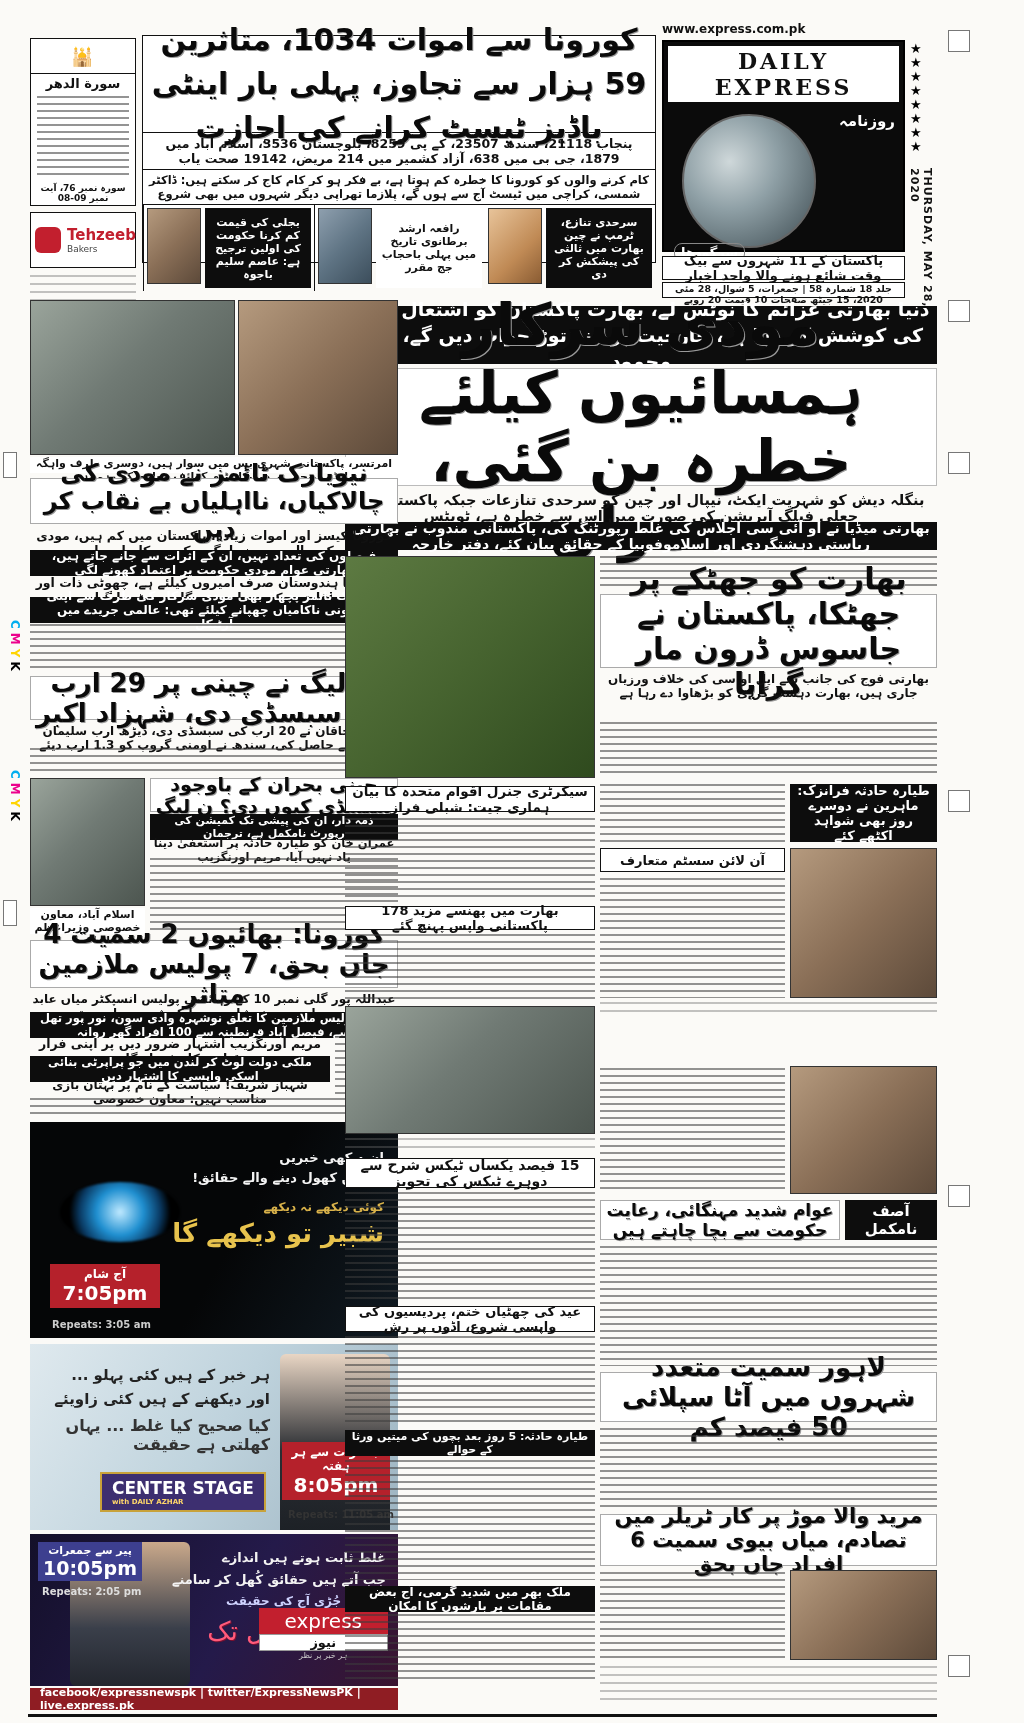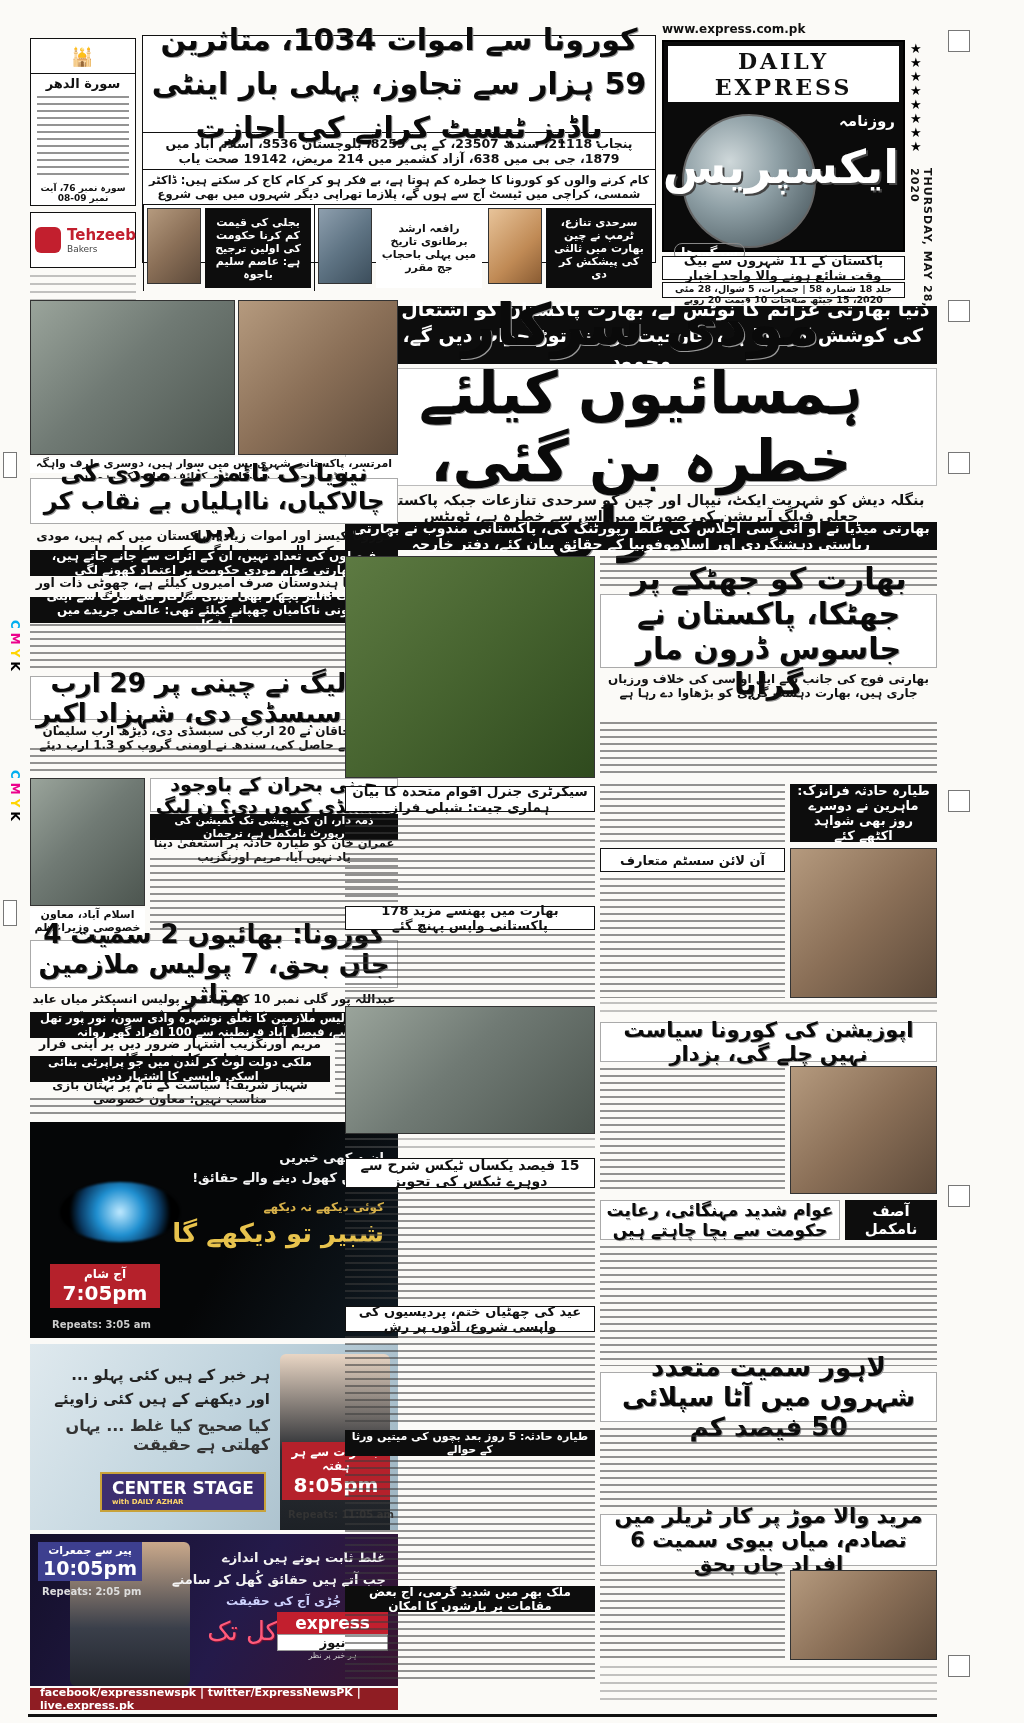--- a/index.html
+++ b/index.html
@@ -89,21 +89,20 @@
       </div>
     </div>
   </div>
 
   <div class="abs" style="left:662px;top:22px;width:250px;height:14px;font-size:12px;font-weight:bold">www.express.com.pk</div>
   <div class="abs" style="left:662px;top:40px;width:243px;height:212px;background:#0b0b0b;border:2px solid #000">
     <div style="background:#fff;margin:4px;padding:2px 0;text-align:center;font-weight:bold;font-size:22px;letter-spacing:3px;font-family:'DejaVu Serif',serif">DAILY EXPRESS</div>
     <div style="position:relative;height:160px">
       <div style="position:absolute;left:18px;top:8px;width:130px;height:130px;border-radius:50%;background:radial-gradient(circle at 35% 35%,#cfd8da 0%,#8fa0a6 40%,#3c4a50 100%);border:2px solid #666"></div>
       <div class="rtl" style="position:absolute;right:8px;top:6px;color:#fff;font-size:15px;font-weight:bold">روزنامہ</div>
-      <div class="rtl" style="position:absolute;right:4px;top:34px;color:#fff;font-size:46px;font-weight:bold;text-shadow:2px 2px 0 #444">ایکسپریس</div>
       <div class="rtl" style="position:absolute;left:10px;bottom:4px;color:#fff;font-size:13px;font-weight:bold;border:1px solid #888;padding:1px 6px;border-radius:8px">سرگودھا</div>
     </div>
   </div>
   <div class="abs" style="left:910px;top:42px;width:16px;display:flex;flex-direction:column;gap:1px">
     <span class="star">★</span>
       <span class="star">★</span>
       <span class="star">★</span>
       <span class="star">★</span>
       <span class="star">★</span>
       <span class="star">★</span>
@@ -184,21 +183,21 @@
     <div class="adtxt rtl" style="position:absolute;right:12px;top:16px;font-size:13px">غلط ثابت ہوتے ہیں اندازے</div>
     <div class="adtxt rtl" style="position:absolute;right:12px;top:38px;font-size:13px">جب آتے ہیں حقائق کُھل کر سامنے</div>
     <div class="adtxt rtl" style="position:absolute;right:12px;top:60px;font-size:12px;color:#cfd3ff">کل سے جُڑی آج کی حقیقت</div>
     <div class="rtl" style="position:absolute;right:120px;top:82px;font-size:26px;font-weight:normal;color:#ff5a7a;text-shadow:1px 1px 0 #7a1030">کل تک</div>
     <div class="blue-time" style="position:absolute;left:8px;top:8px;width:104px;padding:2px 0">
       <div class="rtl" style="font-size:11px">پیر سے جمعرات</div>
       <div style="font-size:19px">10:05pm</div>
     </div>
     <div style="position:absolute;left:12px;top:52px;font-size:10px;font-weight:bold;color:#ddd">Repeats: 2:05 pm</div>
     <div style="position:absolute;right:10px;bottom:26px;text-align:center">
-      <div style="background:#c21f2e;color:#fff;font-weight:bold;font-size:17px;padding:1px 18px">express</div>
+      <div style="background:#c21f2e;color:#fff;font-weight:normal;font-size:20px;padding:1px 26px">express</div>
       <div class="rtl" style="background:#fff;color:#111;font-weight:bold;font-size:13px;border:1px solid #999">نیوز</div>
       <div class="rtl" style="color:#ccc;font-size:8px">ہر خبر پر نظر</div>
     </div>
   </div>
 
   <div class="abs" style="left:30px;top:1688px;width:368px;height:22px;background:#8f1d23;color:#fff;display:flex;align-items:center;padding:0 10px;font-size:11px;font-weight:bold">facebook/expressnewspk  |  twitter/ExpressNewsPK  |  live.express.pk</div>
 
   <div class="abs photo-green" style="left:345px;top:556px;width:250px;height:222px"></div>
 
   <div class="abs rtl bigheadline" style="left:600px;top:594px;width:337px;height:74px;font-size:30px;background:#fff;border:1px solid #aaa">بھارت کو جھٹکے پر جھٹکا، پاکستان نے جاسوس ڈرون مار گرایا</div>
@@ -214,21 +213,20 @@
   <div class="abs filler" style="left:345px;top:934px;width:250px;height:66px"></div>
 
   <div class="abs photo-warm" style="left:790px;top:848px;width:147px;height:150px"></div>
   <div class="abs rtl subline" style="left:600px;top:848px;width:185px;height:24px;font-size:13px">آن لائن سسٹم متعارف</div>
   <div class="abs filler" style="left:600px;top:878px;width:185px;height:120px"></div>
   <div class="abs filler-light" style="left:600px;top:1002px;width:337px;height:14px"></div>
 
   <div class="abs photo" style="left:345px;top:1006px;width:250px;height:128px"></div>
   <div class="abs filler-light" style="left:345px;top:1138px;width:250px;height:12px"></div>
 
-  <div class="abs rtl bigheadline" style="left:600px;top:1022px;width:337px;height:40px;font-size:21px;background:#fff;border:1px solid #aaa">اپوزیشن کی کورونا سیاست نہیں چلے گی، بزدار</div>
   <div class="abs photo-warm" style="left:790px;top:1066px;width:147px;height:128px"></div>
   <div class="abs filler" style="left:600px;top:1068px;width:185px;height:126px"></div>
 
   <div class="abs rtl subline" style="left:345px;top:1158px;width:250px;height:30px;font-size:14px">15 فیصد یکساں ٹیکس شرح سے دوہرے ٹیکس کی تجویز</div>
   <div class="abs filler" style="left:345px;top:1192px;width:250px;height:110px"></div>
 
   <div class="abs rtl strip" style="left:845px;top:1200px;width:92px;height:40px;font-size:15px">آصف نامکمل</div>
   <div class="abs rtl bigheadline" style="left:600px;top:1200px;width:240px;height:40px;font-size:17px;background:#fff;border:1px solid #aaa">عوام شدید مہنگائی، رعایت حکومت سے بچا چاہتے ہیں</div>
   <div class="abs filler" style="left:600px;top:1246px;width:337px;height:120px"></div>
 

